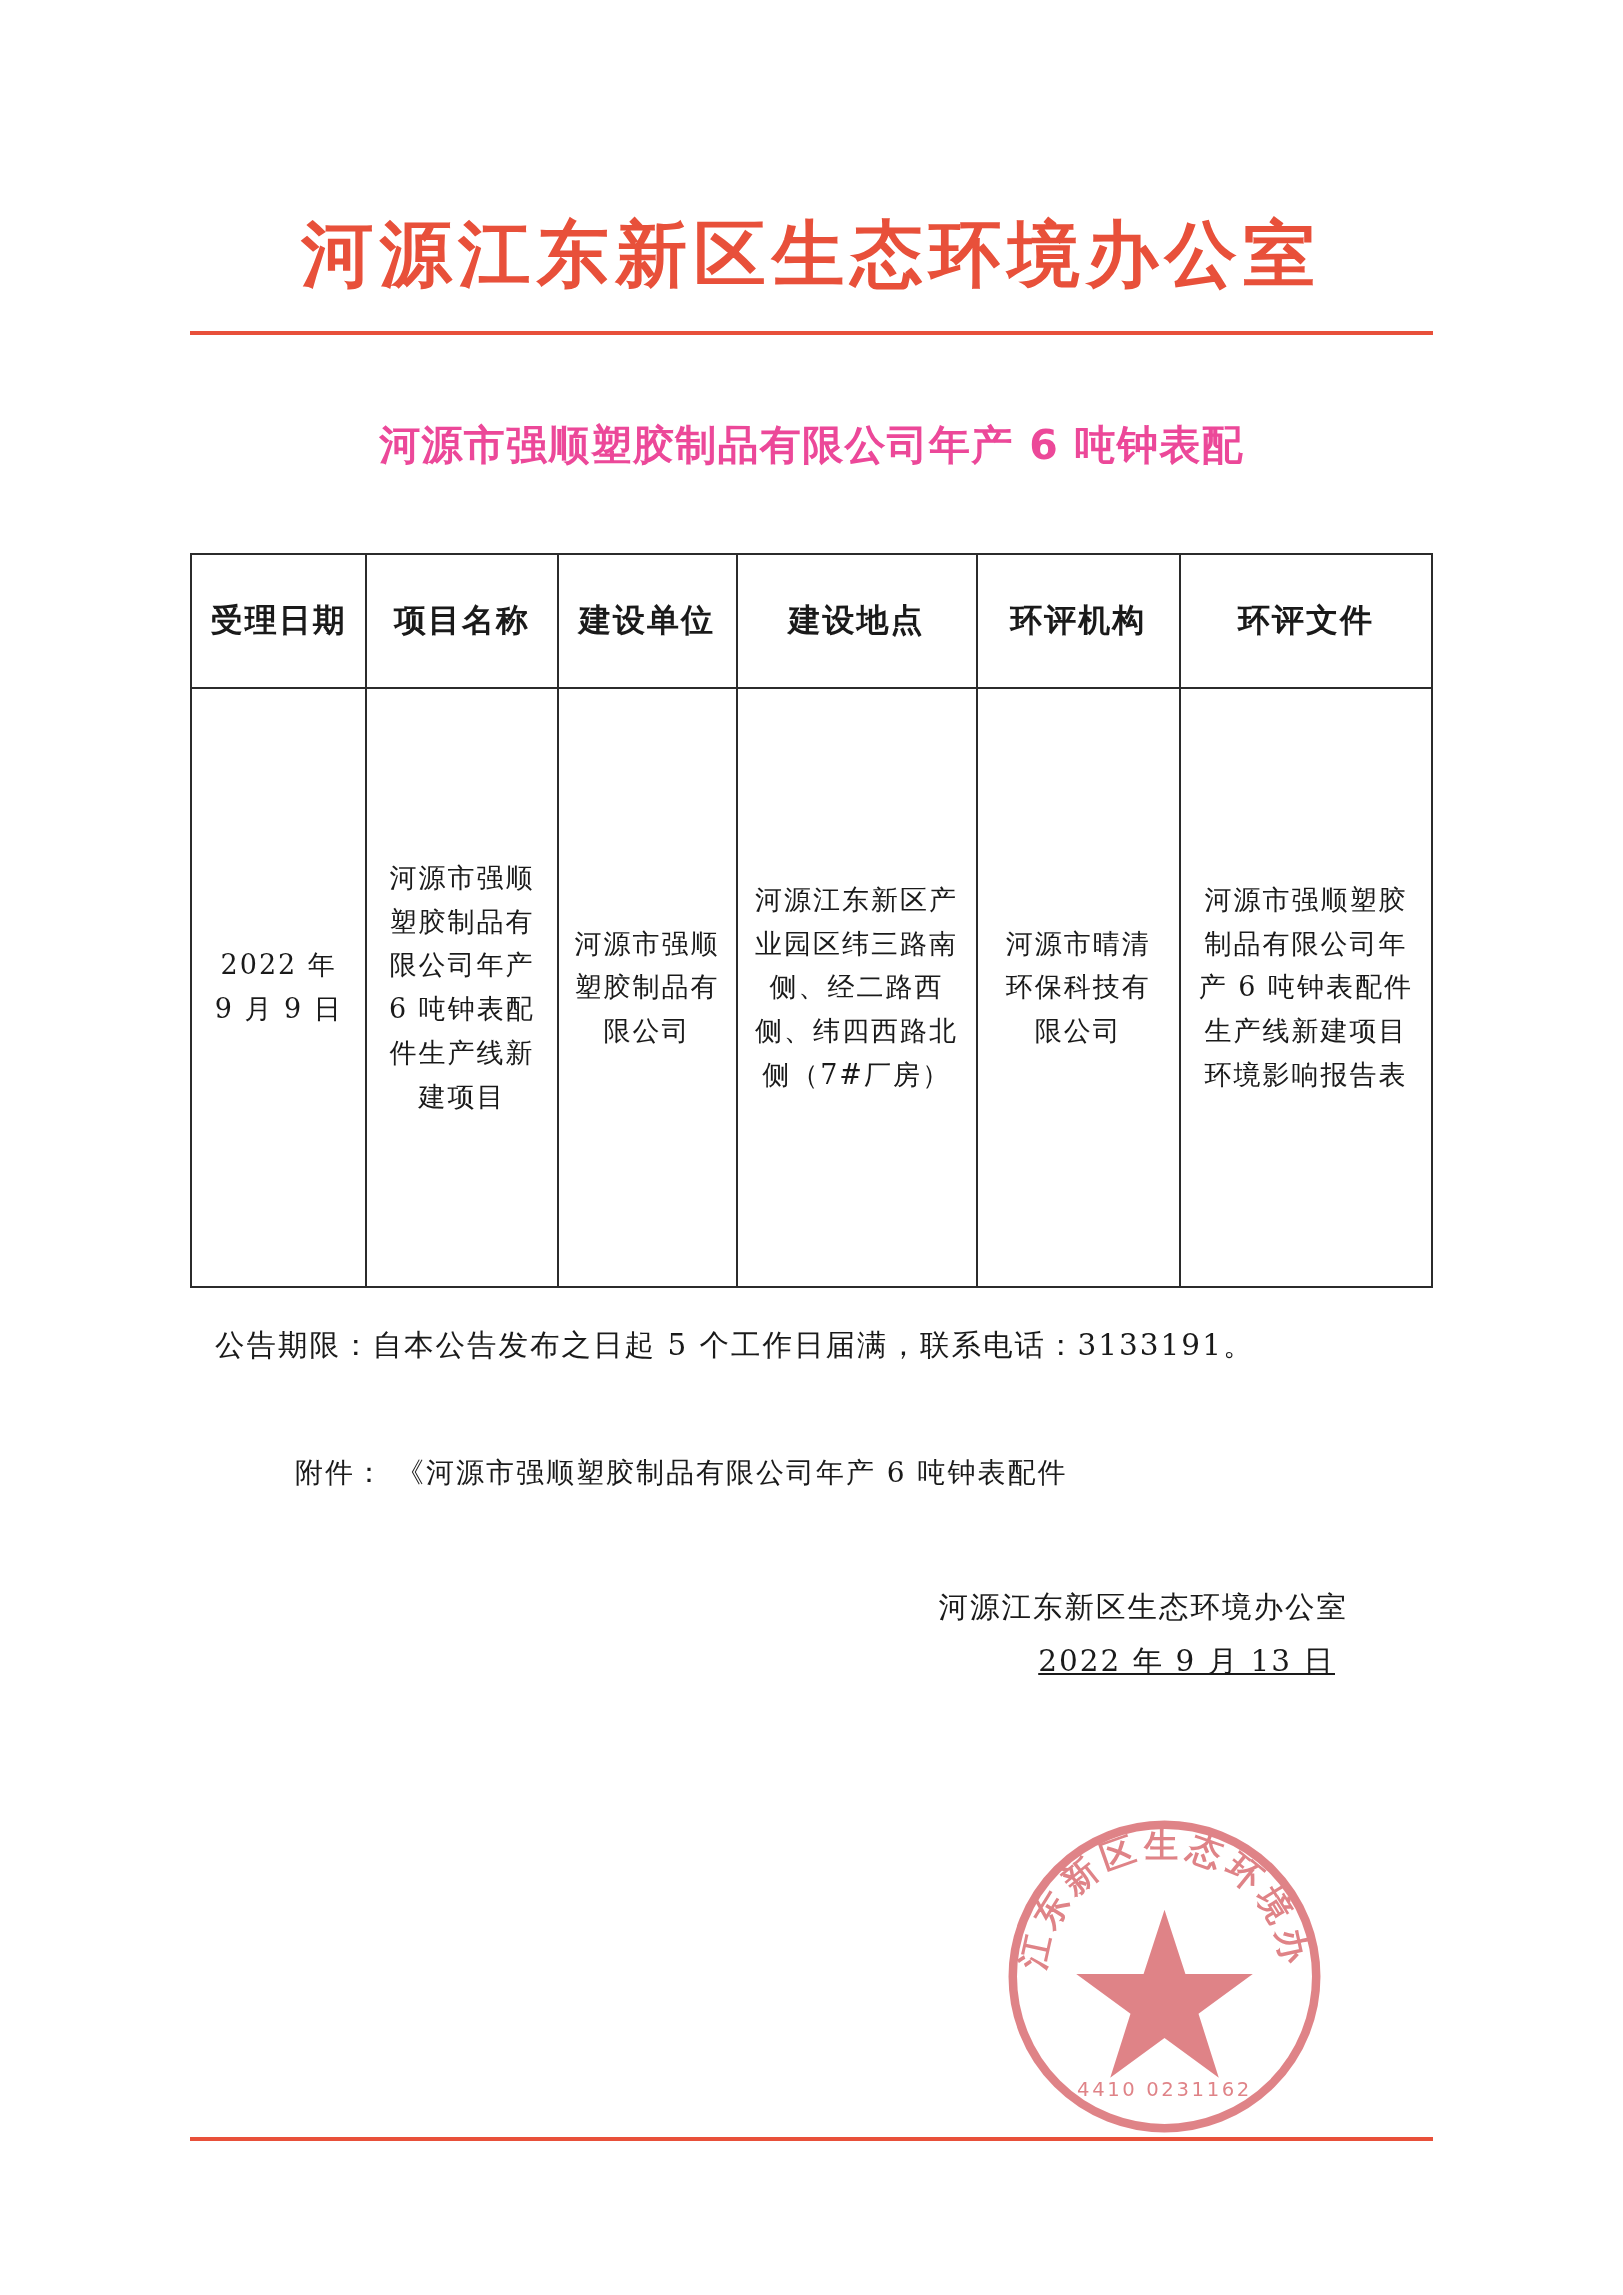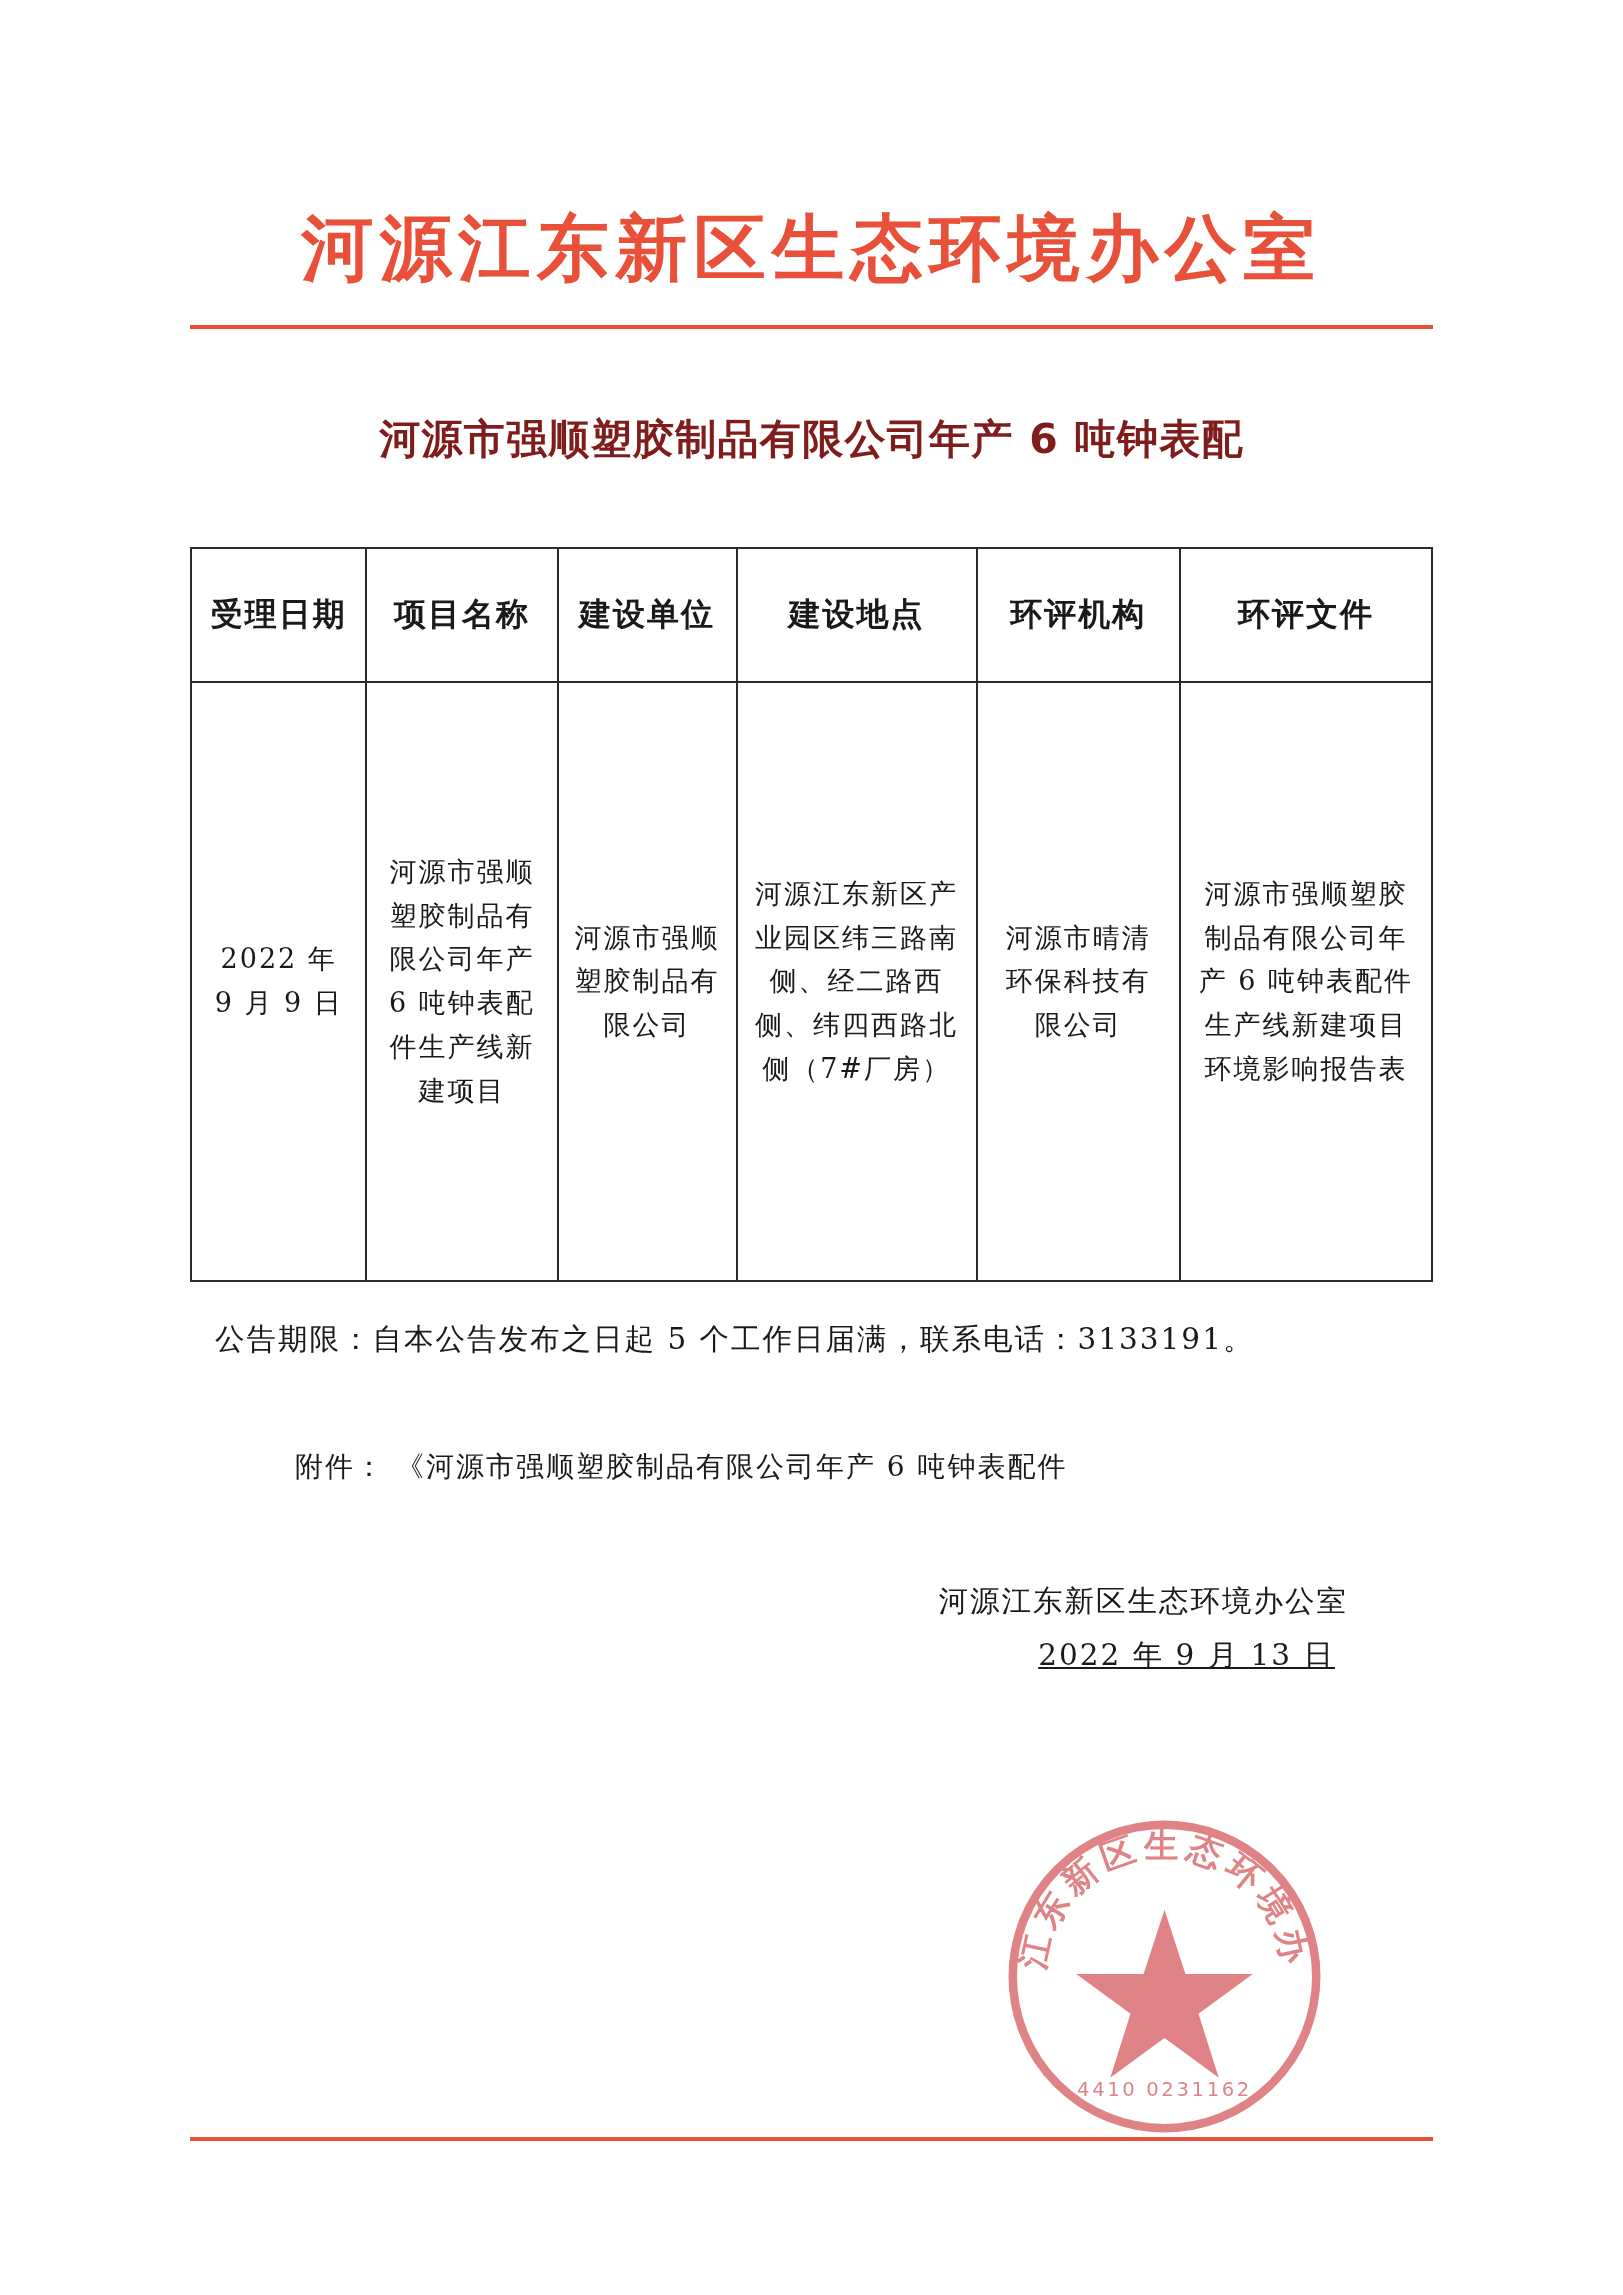--- a/index.html
+++ b/index.html
@@ -13,21 +13,21 @@
     font-family: "DejaVu Serif", "Liberation Serif", serif;
     color: #1a1a1a;
     position: relative;
     overflow: hidden;
   }
   .page {
     position: relative;
     width: 1623px;
     height: 2295px;
     box-sizing: border-box;
-    padding: 0 190px;
+    padding: 6px 190px;
   }
 
   
   .letterhead {
     text-align: center;
     padding-top: 209px;
   }
   .letterhead-title {
     font-family: "DejaVu Sans", "Liberation Sans", sans-serif;
     font-weight: bold;
@@ -46,21 +46,21 @@
 
   
   .doc-title {
     margin-top: 79px;
     text-align: center;
     font-family: "DejaVu Sans", "Liberation Sans", sans-serif;
     font-weight: bold;
     font-size: 41px;
     line-height: 1.55;
     letter-spacing: 1.3px;
-    color: #7f1d1d;
+    color: #ec4899;
     padding: 0 19.6px;
   }
   .doc-title .line {
     display: block;
   }
 
   
   .table-wrap {
     margin-top: 75px;
   }

